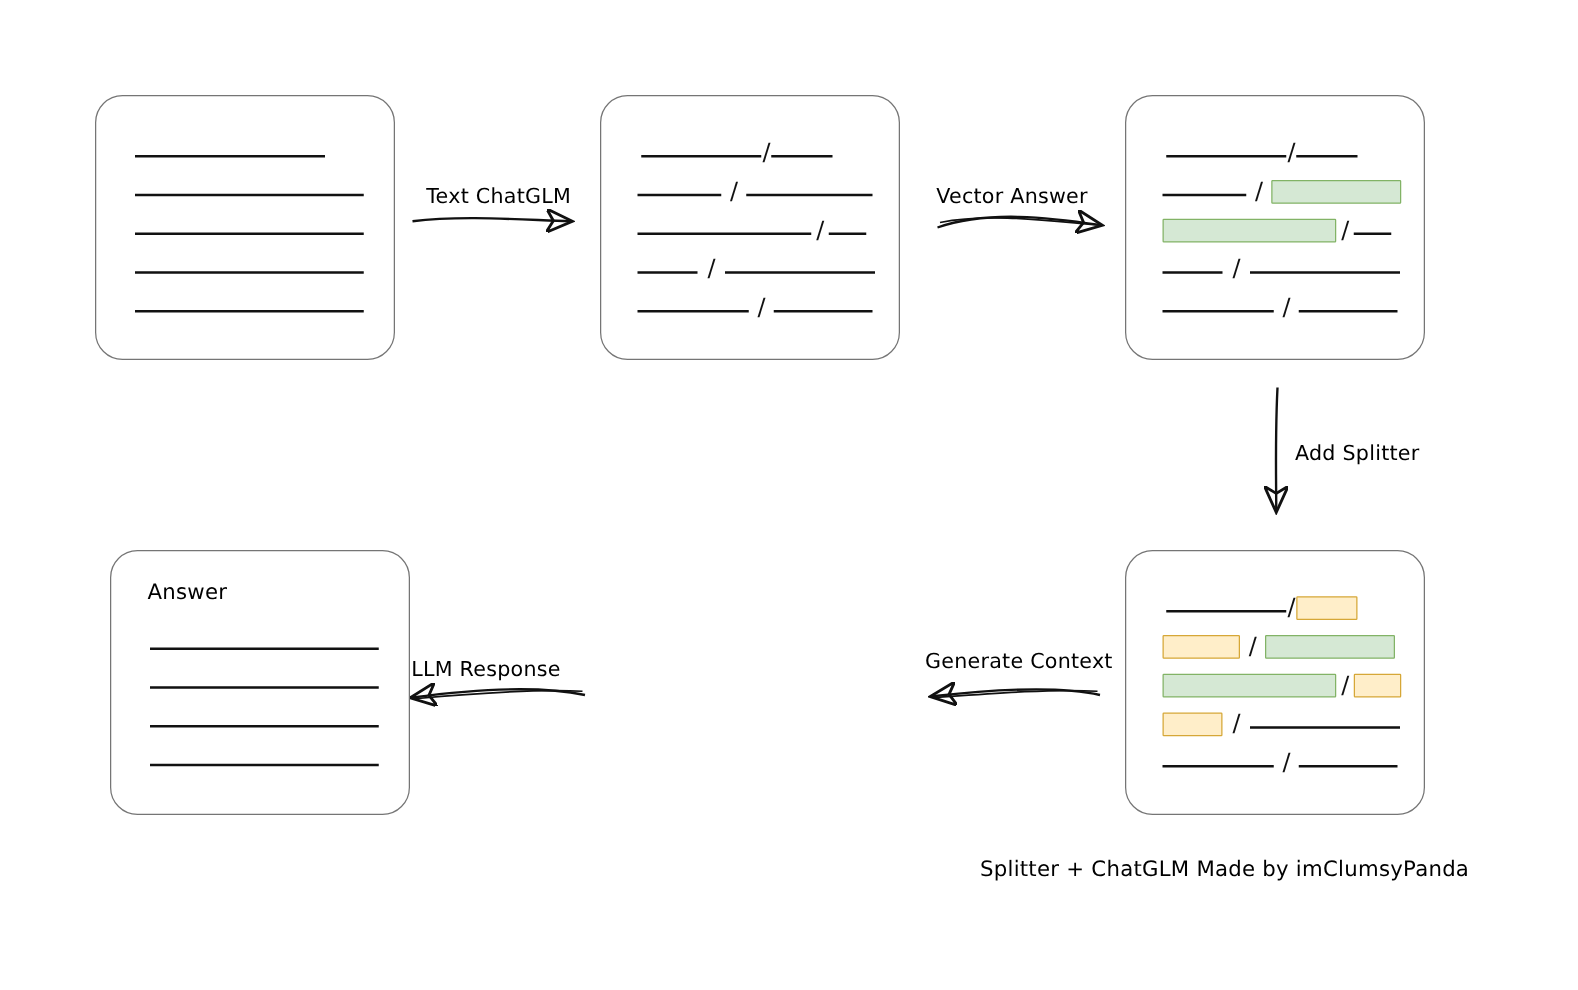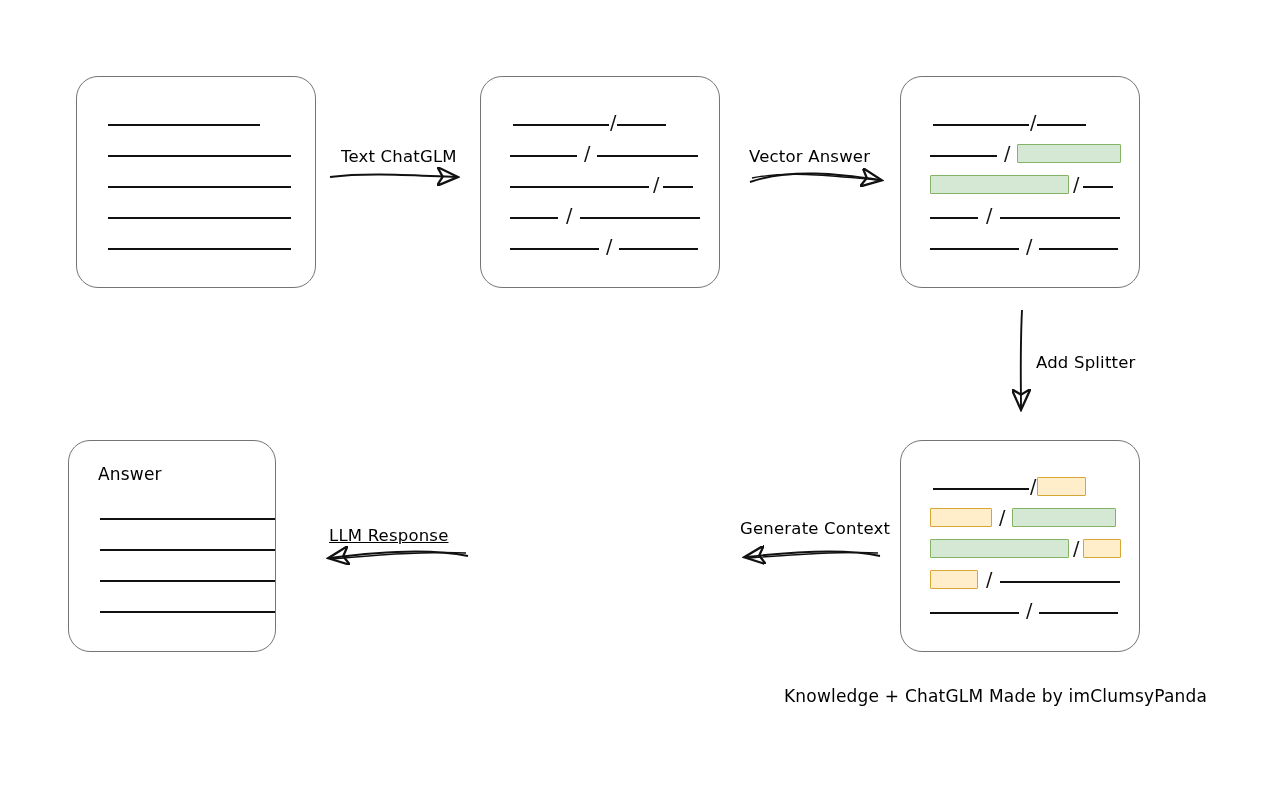--- a/index.html
+++ b/index.html
@@ -160,21 +160,21 @@
   </svg>
 
   <div class="arrow-label" style="left:341px; top:147px;">Text ChatGLM</div>
 
   <div class="arrow-label" style="left:749px; top:147px;">Vector Answer</div>
 
   <div class="arrow-label" style="left:1036px; top:353px;">Add Splitter</div>
 
   <div class="arrow-label" style="left:740px; top:519px;">Generate Context</div>
 
-  <div class="arrow-label" style="left:329px; top:526px;text-decoration:underline;">LLM Response</div>
+  <div class="arrow-label" style="left:329px; top:526px;">LLM Response</div>
 
   <div class="doc-box" style="left:76px; top:76px; width:240px; height:212px;">
     <div class="line-row" style="top:39px; padding-left:31px;">
       <div class="seg" style="width:152px;"></div>
     </div>
     <div class="line-row" style="top:70px; padding-left:31px;">
       <div class="seg" style="width:183px;"></div>
     </div>
     <div class="line-row" style="top:101px; padding-left:31px;">
       <div class="seg" style="width:183px;"></div>
@@ -265,32 +265,32 @@
       <div class="seg" style="width:120px;"></div>
     </div>
     <div class="line-row" style="top:163px; padding-left:29px;">
       <div class="seg" style="width:89px;"></div>
       <div class="slash" style="margin:0 6px;">/</div>
       <div class="seg" style="width:79px;"></div>
     </div>
   </div>
 
 
-  <div class="doc-box" style="left:68px; top:440px; width:208px; height:212px;">
+  <div class="doc-box" style="left:88px; top:440px; width:240px; height:212px;">
     <div class="box-heading" style="left:29px; top:23px;">Answer</div>
 
     <div class="line-row" style="top:69px; padding-left:31px;">
       <div class="seg" style="width:183px;"></div>
     </div>
     <div class="line-row" style="top:100px; padding-left:31px;">
       <div class="seg" style="width:183px;"></div>
     </div>
     <div class="line-row" style="top:131px; padding-left:31px;">
       <div class="seg" style="width:183px;"></div>
     </div>
     <div class="line-row" style="top:162px; padding-left:31px;">
       <div class="seg" style="width:183px;"></div>
     </div>
   </div>
 
-  <div class="caption" style="left:784px; top:686px;">Knowledge + ChatGLM Made by imClumsyPanda</div>
+  <div class="caption" style="left:784px; top:686px;">Splitter + ChatGLM Made by imClumsyPanda</div>
 
 </div>
 
 </body></html>

